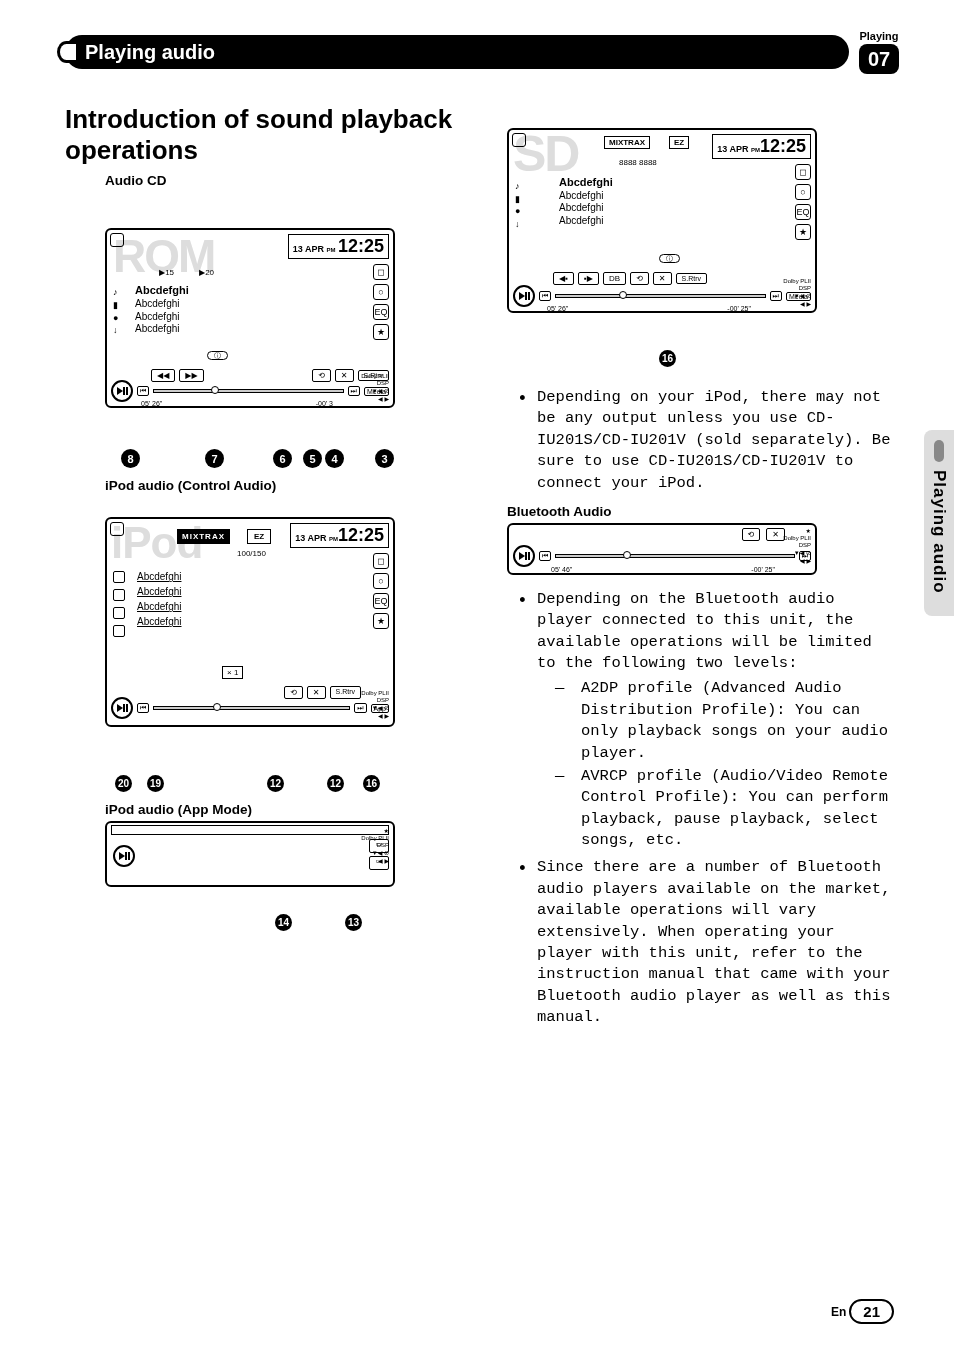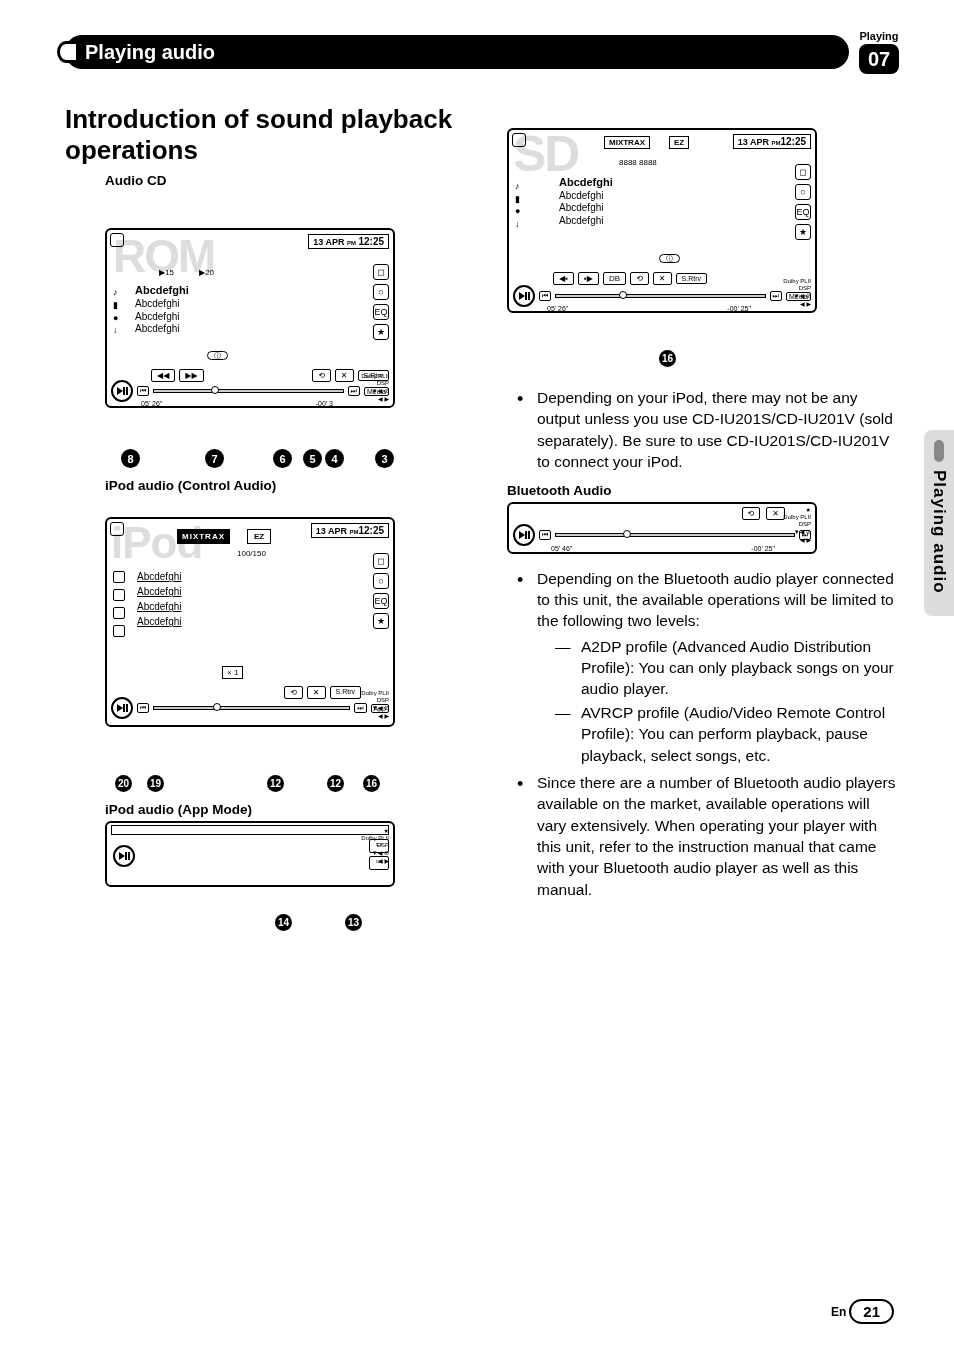--- a/index.html
+++ b/index.html
@@ -32,21 +32,21 @@
   
   .fig { position: relative; margin: 0 auto 10px 40px; }
   .fig.c2 { margin-left: 10px; }
   .screen { border: 2.5px solid #000; border-radius: 6px; background: #fff; position: relative; overflow: hidden; }
   
   
   .screen-rom { width: 290px; height: 180px; }
   .rom-text { position: absolute; left: 6px; top: 8px; font-size: 46px; font-weight: 900; color: #ddd; letter-spacing: -2px; line-height: 0.8; }
   .corner-icon { position: absolute; width: 14px; height: 14px; border: 1px solid #000; border-radius: 3px; left: 3px; top: 3px; }
   .time-box { position: absolute; right: 4px; top: 4px; border: 1.5px solid #000; padding: 1px 4px; font-size: 9px; font-weight: bold; background: #fff; }
-  .time-big { font-size: 10px; }
+  .time-big { font-size: 18px; }
   .track-small { position: absolute; left: 52px; top: 38px; font-size: 8px; }
   .track-small2 { position: absolute; left: 92px; top: 38px; font-size: 8px; }
   .title-list { position: absolute; left: 28px; top: 54px; font-size: 10px; line-height: 1.25; }
   .title-list .t1 { font-weight: bold; font-size: 11px; }
   .side-icons-l { position: absolute; left: 6px; top: 56px; font-size: 9px; line-height: 1.4; }
   .side-icons-r { position: absolute; right: 4px; top: 34px; display: flex; flex-direction: column; gap: 4px; align-items: center; }
   .ricon { width: 16px; height: 16px; border: 1px solid #000; border-radius: 3px; font-size: 9px; text-align: center; line-height: 14px; }
   .ctrl-bar { position: absolute; left: 4px; right: 4px; bottom: 24px; display: flex; gap: 4px; align-items: center; }
   .ctrl-btn { border: 1px solid #000; border-radius: 2px; padding: 1px 5px; font-size: 8px; background: #fff; }
   .prog-row { position: absolute; left: 4px; right: 4px; bottom: 4px; display: flex; align-items: center; gap: 4px; }
@@ -86,21 +86,21 @@
 
   
   .screen-sd { width: 310px; height: 185px; }
   .sd-text { position:absolute; left:4px; top:4px; font-size:50px; font-weight:900; color:#ddd; letter-spacing:-2px; line-height:0.8;}
   .dbbox { border:1.5px solid #000; font-size:8px; font-weight:bold; padding:1px 4px; display:inline-block;}
   
   
   .screen-bt { width: 310px; height: 52px; }
 
   
-  ul.bul { list-style: none; margin: 14px 0 0 20px; font-size: 15.5px; line-height: 1.38; }
+  ul.bul { list-style: none; margin: 14px 0 0 20px; font-size: 15.5px; line-height: 1.38; font-family: Liberation Mono, monospace; }
   ul.bul > li { position: relative; padding-left: 20px; margin-bottom: 6px; }
   ul.bul > li::before { content: "•"; position: absolute; left: 0; font-size: 18px; }
   ul.dash { list-style: none; margin: 4px 0 4px 18px; }
   ul.dash > li { position: relative; padding-left: 26px; margin-bottom: 2px; }
   ul.dash > li::before { content: "—"; position: absolute; left: 0; }
 
   
   .footer { position: absolute; bottom: 28px; right: 60px; display: flex; align-items: center; gap: 3px; }
   .footer-lang { font-size: 12px; font-weight: bold; }
   .footer-num { border: 2px solid #000; border-radius: 14px; padding: 2px 12px; font-size: 15px; font-weight: bold; }

